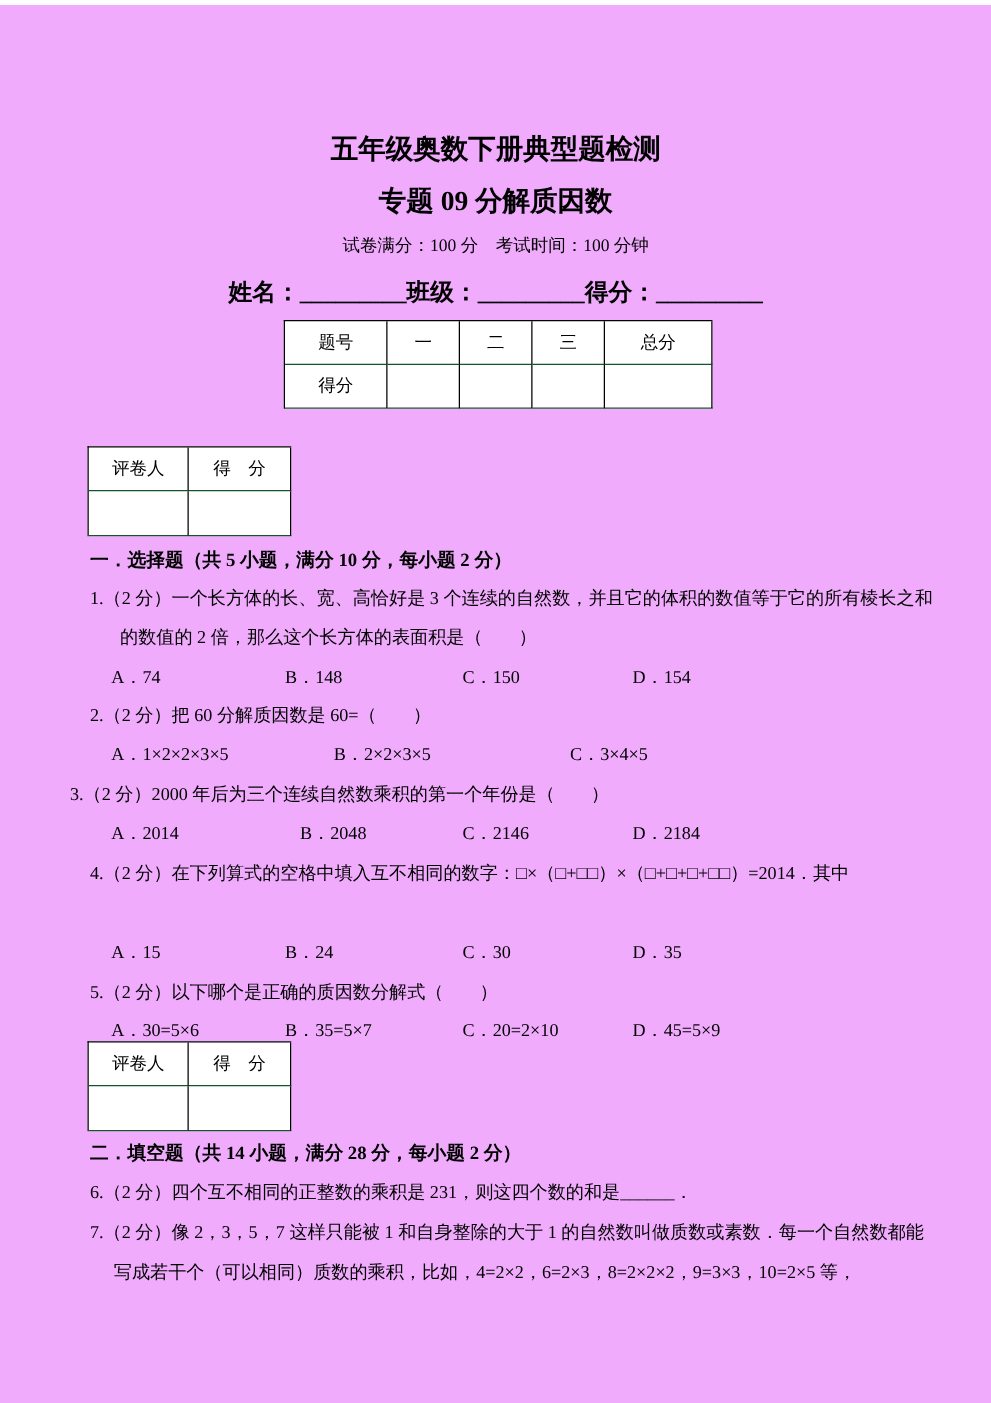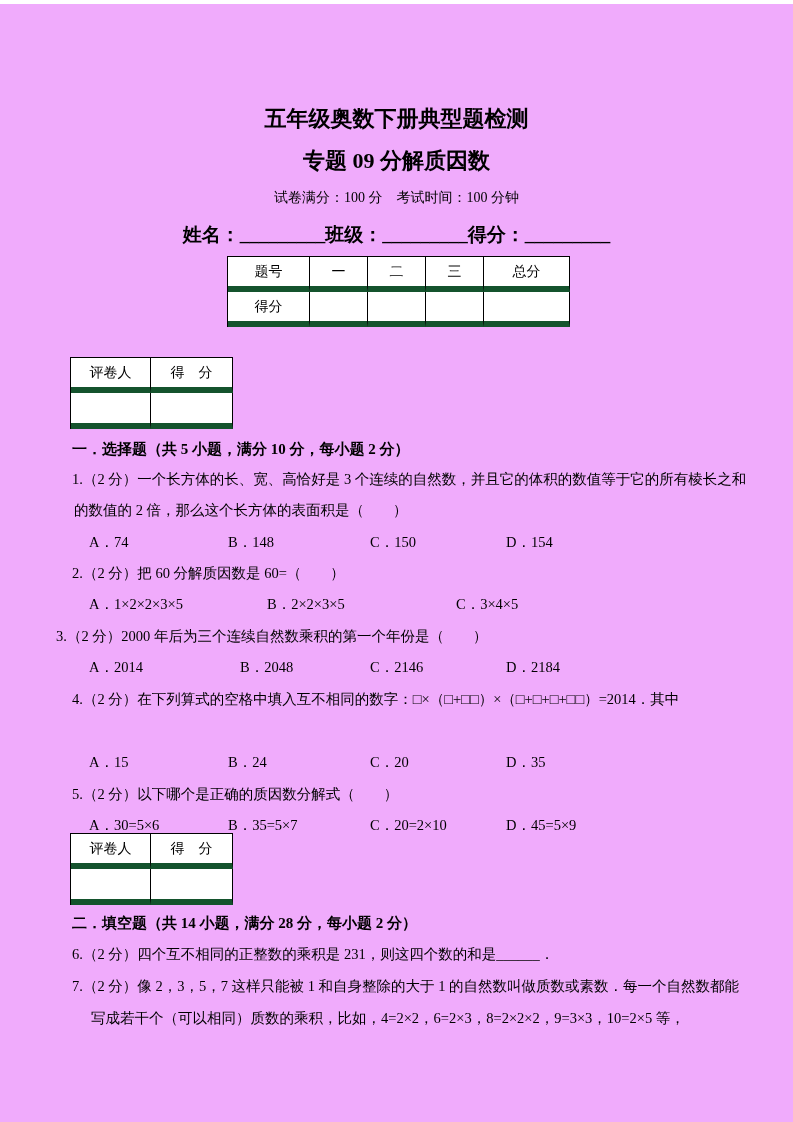--- a/index.html
+++ b/index.html
@@ -23,21 +23,21 @@
   .tbl {
     position:absolute;
     display:grid;
     border-top:1px solid #000;
     border-left:1px solid #000;
     font-size:14px;
     background:#ffffff;
   }
   .tbl > div {
     border-right:1px solid #000;
-    border-bottom:6px solid #14532d;
+    border-bottom:1px solid #14532d;
     display:flex; align-items:center; justify-content:center;
   }
   .score-tbl { top:252px; left:227px; grid-template-columns:82px 58px 58px 58px 86px; grid-template-rows:35px 35px; }
   .grader-tbl { left:70px; grid-template-columns:80px 82px; grid-template-rows:35px 36px; }
   .g1 { top:353px; }
   .g2 { top:829px; }
 </style>
 </head>
 <body>
 
@@ -67,21 +67,21 @@
   <div class="tbl grader-tbl g1">
     <div>评卷人</div>
     <div>得　分</div>
     <div></div>
     <div></div>
   </div>
 
   <div class="abs qhead-text" style="top:436px;left:72px">一．选择题（共 5 小题，满分 10 分，每小题 2 分）</div>
 
   <div class="abs body-text" style="top:466px;left:72px">1.（2 分）一个长方体的长、宽、高恰好是 3 个连续的自然数，并且它的体积的数值等于它的所有棱长之和</div>
-  <div class="abs body-text" style="top:497px;left:74px">的数值的 2 倍，那么这个长方体的表面积是（　　）</div>
+  <div class="abs body-text" style="top:497px;left:96px">的数值的 2 倍，那么这个长方体的表面积是（　　）</div>
   <div class="abs body-text" style="top:529px;left:0;width:100%">
     <span class="abs" style="left:89px">A．74</span>
     <span class="abs" style="left:228px">B．148</span>
     <span class="abs" style="left:370px">C．150</span>
     <span class="abs" style="left:506px">D．154</span>
   </div>
 
   <div class="abs body-text" style="top:560px;left:72px">2.（2 分）把 60 分解质因数是 60=（　　）</div>
   <div class="abs body-text" style="top:591px;left:0;width:100%">
     <span class="abs" style="left:89px">A．1×2×2×3×5</span>
@@ -94,21 +94,21 @@
     <span class="abs" style="left:89px">A．2014</span>
     <span class="abs" style="left:240px">B．2048</span>
     <span class="abs" style="left:370px">C．2146</span>
     <span class="abs" style="left:506px">D．2184</span>
   </div>
 
   <div class="abs body-text" style="top:686px;left:72px">4.（2 分）在下列算式的空格中填入互不相同的数字：□×（□+□□）×（□+□+□+□□）=2014．其中</div>
   <div class="abs body-text" style="top:749px;left:0;width:100%">
     <span class="abs" style="left:89px">A．15</span>
     <span class="abs" style="left:228px">B．24</span>
-    <span class="abs" style="left:370px">C．20</span>
+    <span class="abs" style="left:370px">C．30</span>
     <span class="abs" style="left:506px">D．35</span>
   </div>
 
   <div class="abs body-text" style="top:781px;left:72px">5.（2 分）以下哪个是正确的质因数分解式（　　）</div>
   <div class="abs body-text" style="top:812px;left:0;width:100%">
     <span class="abs" style="left:89px">A．30=5×6</span>
     <span class="abs" style="left:228px">B．35=5×7</span>
     <span class="abs" style="left:370px">C．20=2×10</span>
     <span class="abs" style="left:506px">D．45=5×9</span>
   </div>

